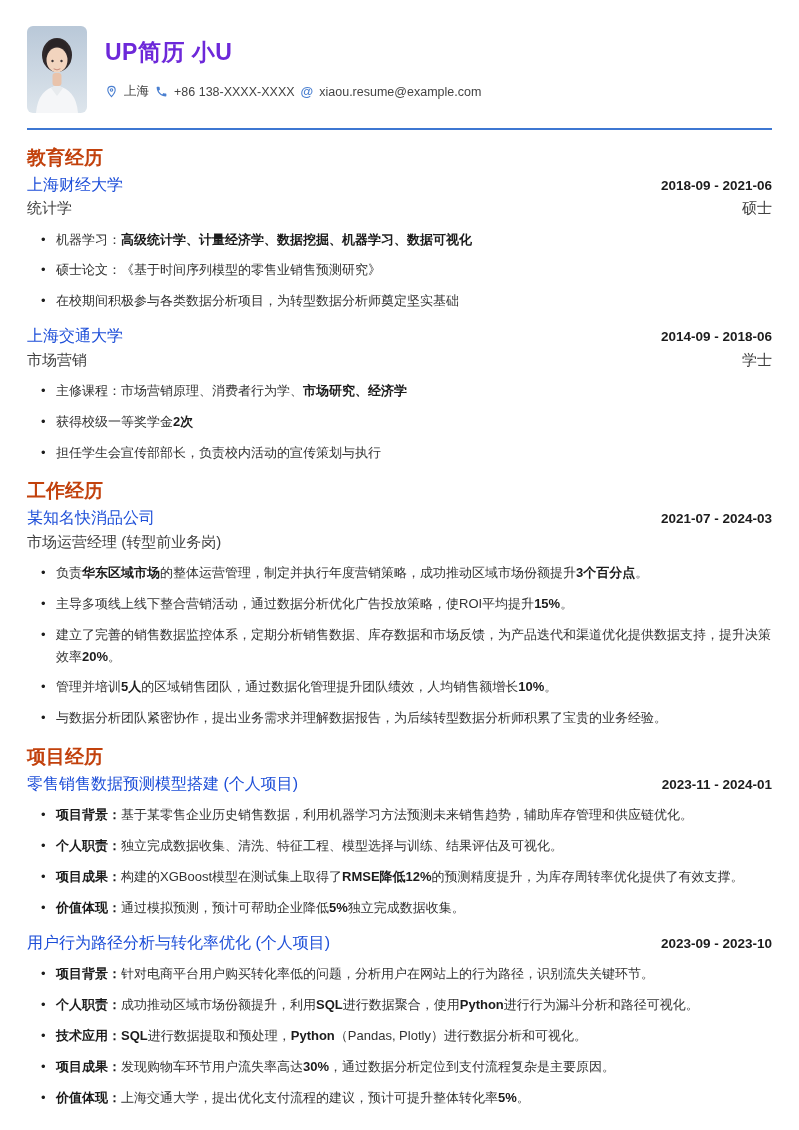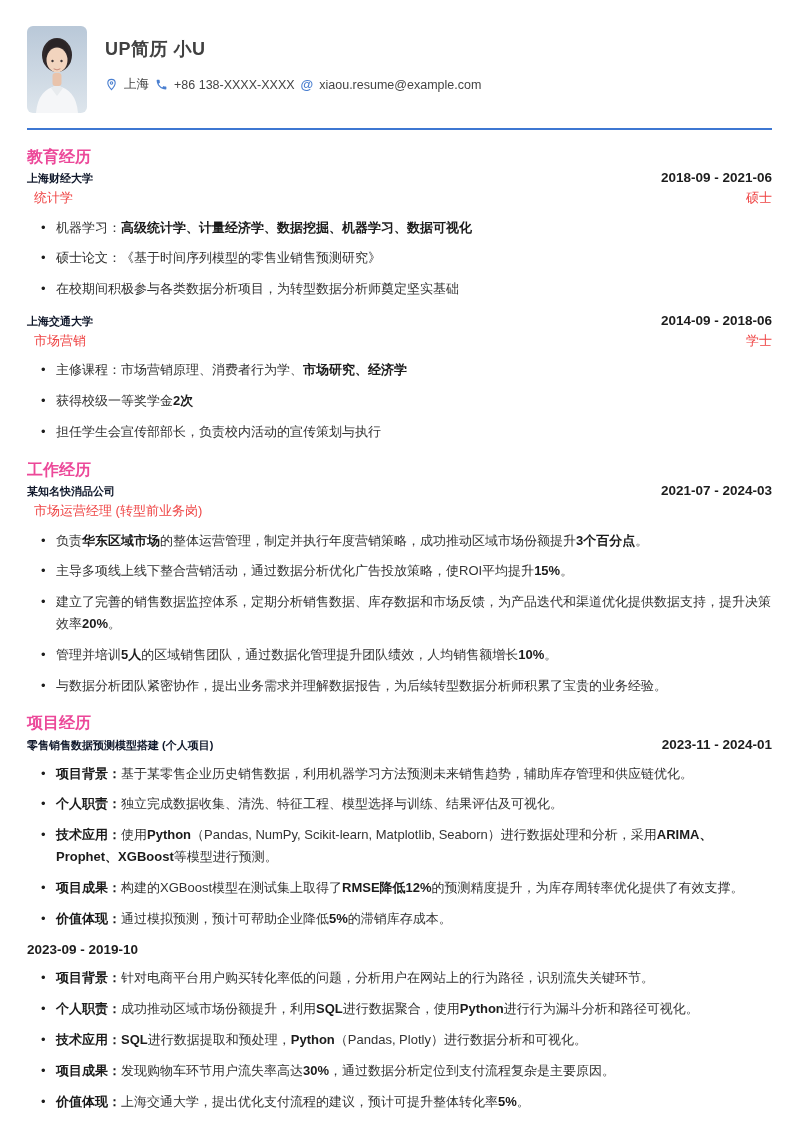--- a/index.html
+++ b/index.html
@@ -7,35 +7,35 @@
     width:799px;height:1130px;overflow:hidden;
     font-family:"Liberation Sans","DejaVu Sans",sans-serif;
     color:#333;-webkit-font-smoothing:antialiased;
   }
   .page{padding:26px 27px 0 27px;}
   
   .header{display:flex;gap:18px;align-items:flex-start;}
   .avatar{width:60px;height:87px;border-radius:6px;overflow:hidden;flex:none;}
   .avatar svg{display:block;}
   .header-info{padding-top:11px;}
-  .name{font-size:18px;font-weight:700;color:#404040;letter-spacing:.5px;}
+  .name{font-size:23px;font-weight:700;color:#6d28d9;letter-spacing:.5px;}
   .contacts{display:flex;align-items:center;gap:6px;margin-top:15px;font-size:12.5px;color:#444;}
   .contact{display:flex;align-items:center;gap:6px;}
   .contact .icon{display:flex;align-items:center;}
   .at-glyph{color:#4a7fd0;font-size:13px;font-weight:600;line-height:1;}
   .divider{border-bottom:2px solid #3d77d2;margin-top:15px;}
   
   .section{margin-top:17px;}
-  .section-title{color:#ec4899;font-weight:700;font-size:16px;line-height:1.2;}
+  .section-title{color:#c2410c;font-weight:700;font-size:19px;line-height:1.2;}
   .entry{margin-top:4px;}
   .entry + .entry{margin-top:13px;}
   .entry-head{display:flex;justify-content:space-between;align-items:baseline;}
-  .entry-name{font-weight:700;font-size:11px;color:#0f172a;line-height:1.35;}
+  .entry-name{font-weight:400;font-size:16px;color:#1d4ed8;line-height:1.35;}
   .entry-date{font-weight:700;font-size:13.5px;color:#1c1c1c;white-space:nowrap;}
-  .entry-sub{display:flex;justify-content:space-between;font-size:13px;color:#ef4444;margin-top:3px;line-height:1.35;margin-left:7px;}
+  .entry-sub{display:flex;justify-content:space-between;font-size:15px;color:#404040;margin-top:3px;line-height:1.35;}
   ul.bullets{list-style:none;margin:10px 0 0 0;padding:0 0 0 14px;}
   ul.bullets li{position:relative;padding-left:15px;font-size:13px;line-height:1.68;margin-bottom:9px;color:#333;}
   ul.bullets li::before{content:"•";position:absolute;left:0;top:0;color:#1c1c1c;font-size:13px;}
   .rb{font-weight:700;color:#1b1b1b;}
 </style>
 </head>
 <body>
 
 <div class="page">
 
@@ -153,28 +153,28 @@
     <div class="section-title">项目经历</div>
     <div>
         <div class="entry">
           <div class="entry-head">
             <span class="entry-name">零售销售数据预测模型搭建 (个人项目)</span>
             <span class="entry-date">2023-11 - 2024-01</span>
           </div>
           <ul class="bullets">
             <li><span class="rb">项目背景：</span><span>基于某零售企业历史销售数据，利用机器学习方法预测未来销售趋势，辅助库存管理和供应链优化。</span></li>
             <li><span class="rb">个人职责：</span><span>独立完成数据收集、清洗、特征工程、模型选择与训练、结果评估及可视化。</span></li>
-            <li><span class="rb">技术应用：</span><span>使用</span><span class="rb">Python</span><span>（Pandas, NumPy, Scikit-learn, Matplotlib, Seaborn）进行数据处理和分析，采用</span><span class="rb">ARIMA、Prophet、XGBoost</span><span>等模型进行预测。</span></li>
             <li><span class="rb">项目成果：</span><span>构建的XGBoost模型在测试集上取得了</span><span class="rb">RMSE降低12%</span><span>的预测精度提升，为库存周转率优化提供了有效支撑。</span></li>
-            <li><span class="rb">价值体现：</span><span>通过模拟预测，预计可帮助企业降低</span><span class="rb">5%</span><span>的滞销库存成本。</span></li>
+            <li><span class="rb">价值体现：</span><span>通过模拟预测，预计可帮助企业降低</span><span class="rb">5%</span><span>独立完成数据收集。</span></li>
           </ul>
         </div>
         <div class="entry">
           <div class="entry-head">
-            <span class="entry-date">2023-09 - 2019-10</span>
+            <span class="entry-name">用户行为路径分析与转化率优化 (个人项目)</span>
+            <span class="entry-date">2023-09 - 2023-10</span>
           </div>
           <ul class="bullets">
             <li><span class="rb">项目背景：</span><span>针对电商平台用户购买转化率低的问题，分析用户在网站上的行为路径，识别流失关键环节。</span></li>
             <li><span class="rb">个人职责：</span><span>成功推动区域市场份额提升，利用</span><span class="rb">SQL</span><span>进行数据聚合，使用</span><span class="rb">Python</span><span>进行行为漏斗分析和路径可视化。</span></li>
             <li><span class="rb">技术应用：</span><span class="rb">SQL</span><span>进行数据提取和预处理，</span><span class="rb">Python</span><span>（Pandas, Plotly）进行数据分析和可视化。</span></li>
             <li><span class="rb">项目成果：</span><span>发现购物车环节用户流失率高达</span><span class="rb">30%</span><span>，通过数据分析定位到支付流程复杂是主要原因。</span></li>
             <li><span class="rb">价值体现：</span><span>上海交通大学，提出优化支付流程的建议，预计可提升整体转化率</span><span class="rb">5%</span><span>。</span></li>
           </ul>
         </div>
       </div>

